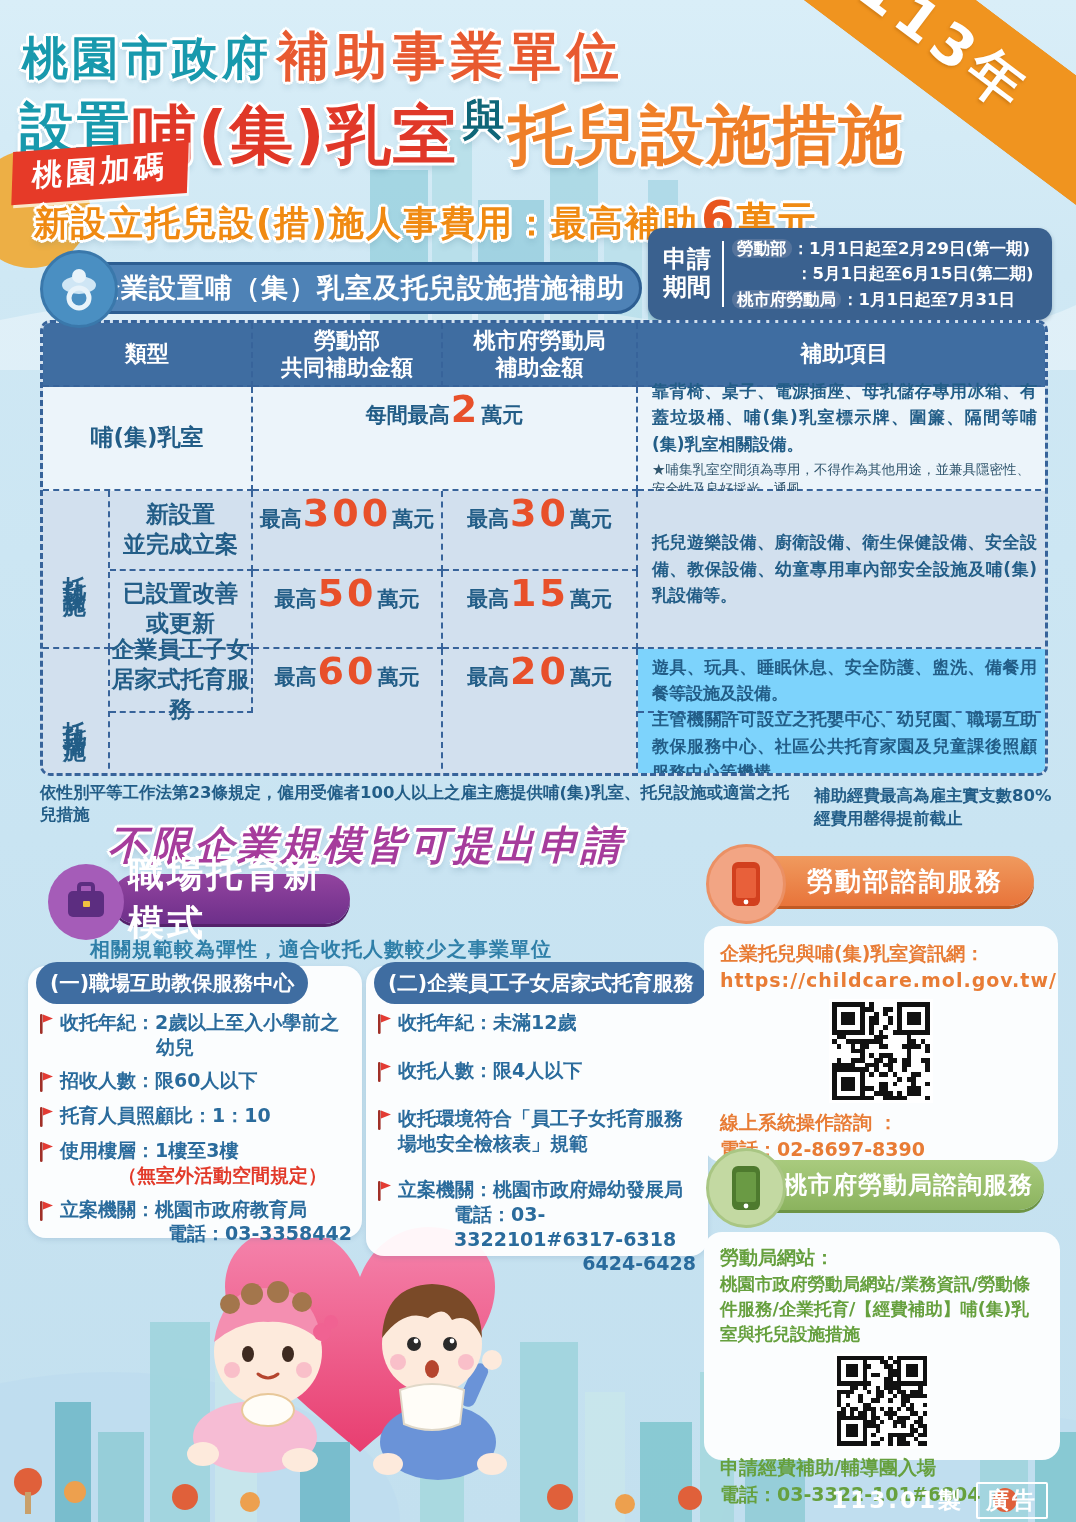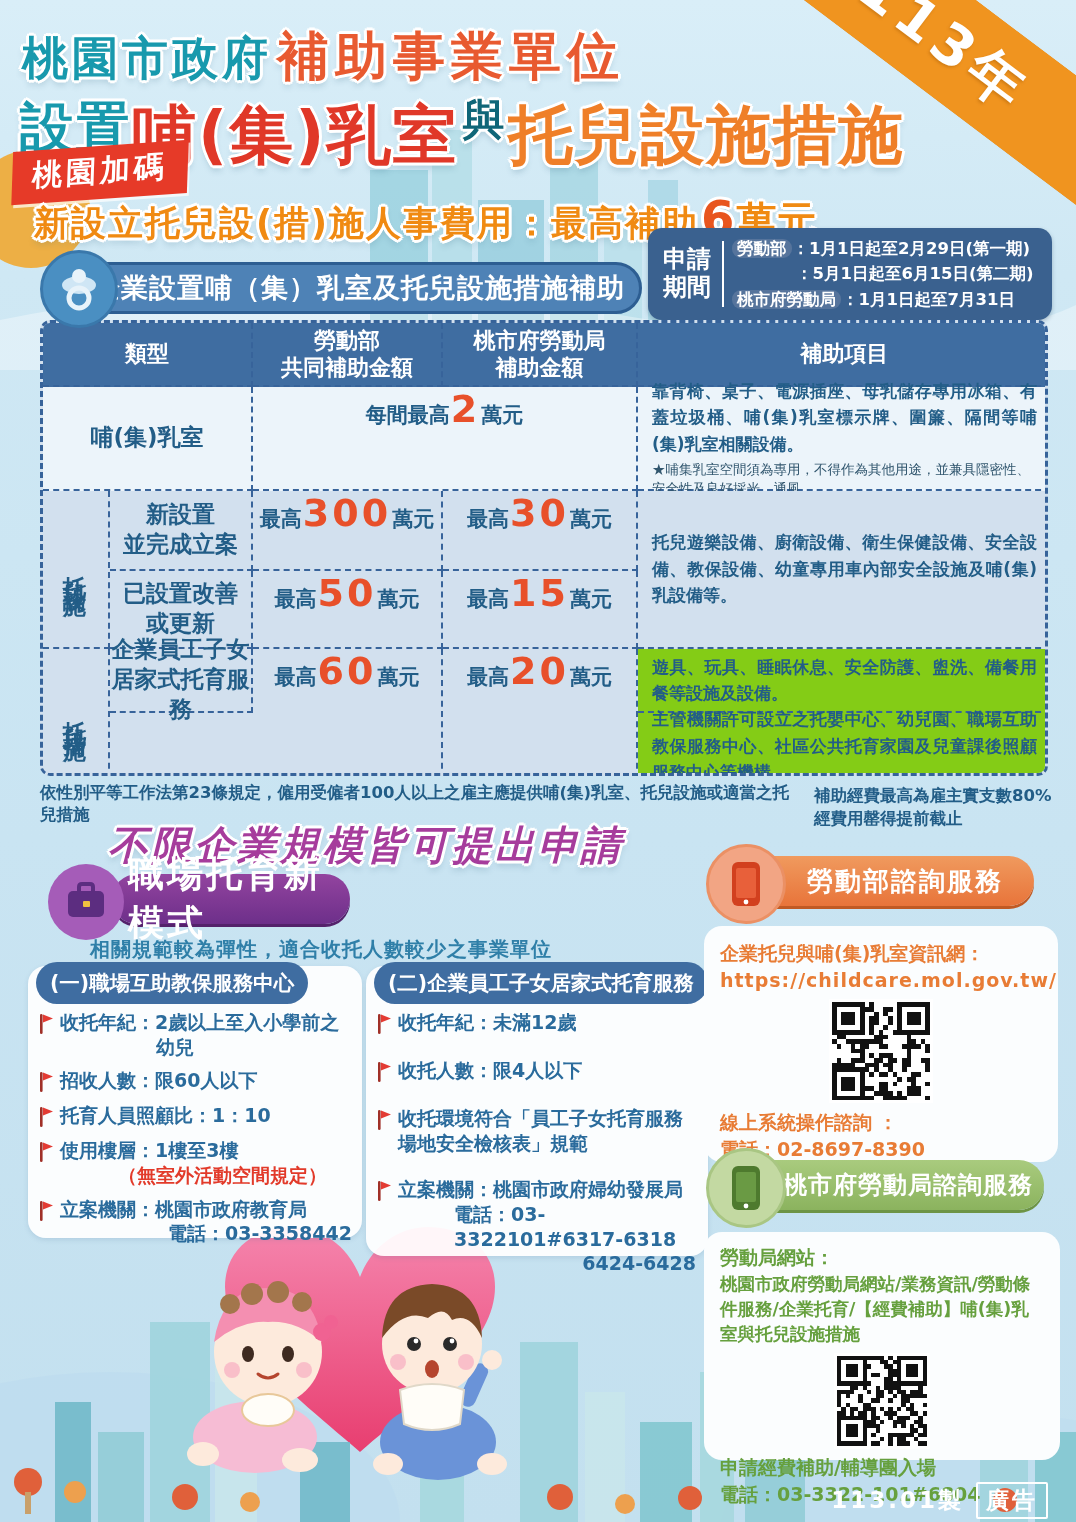--- a/index.html
+++ b/index.html
@@ -48,21 +48,21 @@
   .pacifier-circle{position:absolute;left:40px;top:250px;width:78px;height:78px;border-radius:50%;background:#4a8fc2;
     border:3px solid #3a78ab;display:flex;align-items:center;justify-content:center;z-index:2;}
 
   
   .table{position:absolute;left:40px;top:320px;width:1008px;height:456px;display:grid;
     grid-template-columns:67px 143px 190px 195px 413px;grid-template-rows:64px 104px 80px 78px 64px 66px;
     border:3px dashed #37639a;border-radius:10px;overflow:hidden;background:#d2e0ee;}
   .cell{border-right:2px dashed #37639a;border-bottom:2px dashed #37639a;display:flex;align-items:center;justify-content:center;}
   .cell.last{border-right:none;} .cell.bottom{border-bottom:none;}
   .hcell{background:#3f6da1;color:#fff;font-size:22px;font-weight:bold;text-align:center;white-space:pre-line;line-height:1.25;}
-  .c-light{background:#ecf4fa;} .c-med{background:#d2e0ee;} .c-med2{background:#84cc16;}
+  .c-light{background:#ecf4fa;} .c-med{background:#d2e0ee;} .c-med2{background:#7dd3fc;}
   .lbl{color:#225d87;font-size:23px;font-weight:bold;text-align:center;white-space:pre-line;line-height:1.3;}
   .vtext{writing-mode:vertical-rl;text-orientation:upright;color:#225d87;font-size:23px;font-weight:bold;letter-spacing:6px;}
   .amount{display:flex;align-items:baseline;justify-content:center;}
   .amount .pre,.amount .unit{color:#225d87;font-size:21px;font-weight:bold;}
   .amount .num{color:#e8502a;font-size:38px;font-weight:bold;letter-spacing:3px;margin:0 1px;}
   .items-cell{flex-direction:column;align-items:flex-start;justify-content:center;padding:8px 14px;}
   .items-text{color:#225d87;font-size:17px;font-weight:bold;line-height:1.55;text-align:justify;}
   .items-note{color:#31566e;font-size:13.5px;font-weight:normal;line-height:1.4;margin-top:3px;font-family:"DejaVu Serif","Liberation Serif",serif;}
 
   

